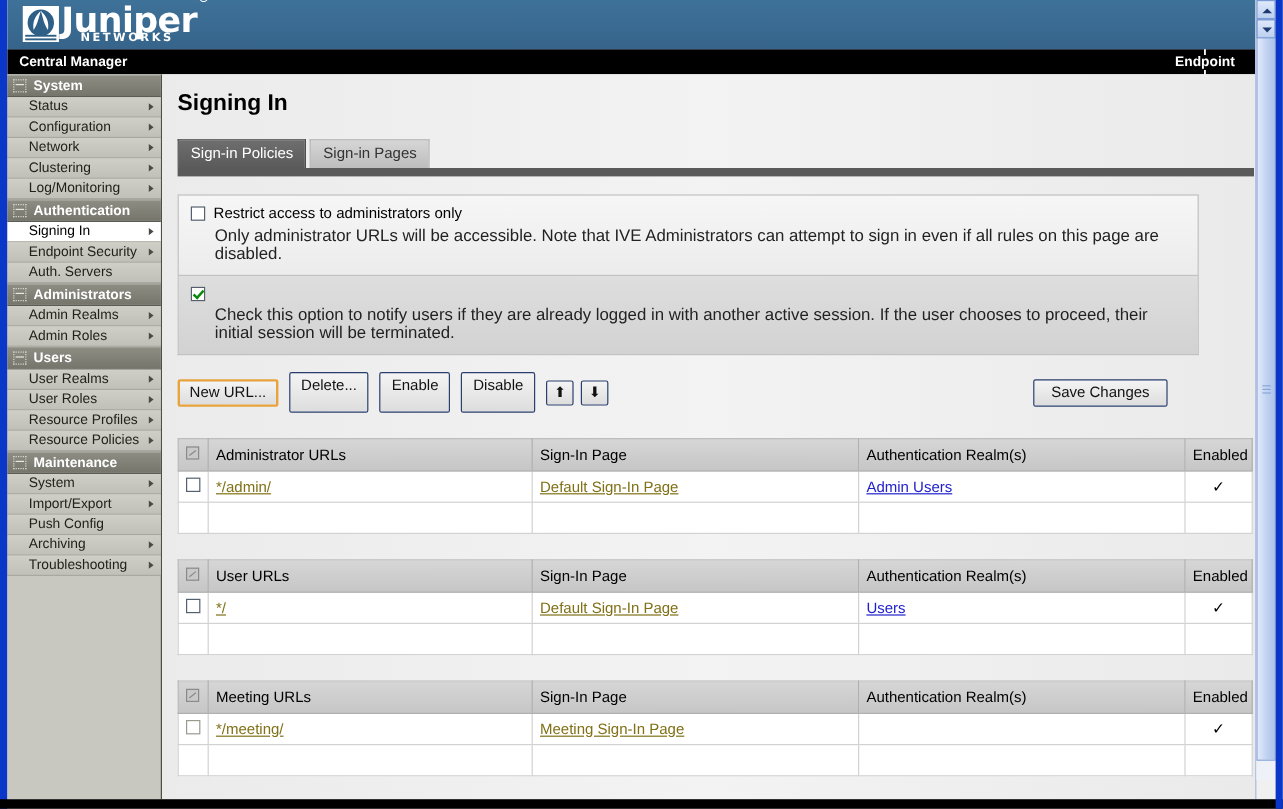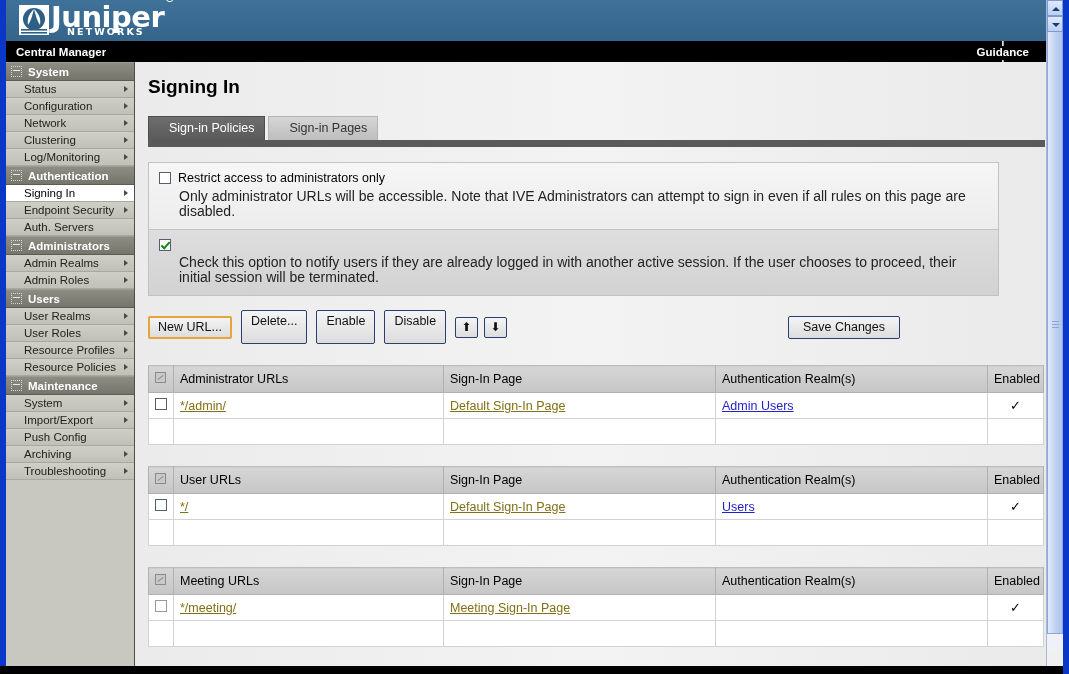--- a/index.html
+++ b/index.html
@@ -220,21 +220,21 @@
   }
 
   
   .tabs {
     display: flex;
     align-items: flex-end;
     margin-left: 2px;
   }
   .tab {
     font-size: 12.5px;
-    padding: 4px 10px 4px 20px;
+    padding: 4px 10px 4px 10px;
     margin-right: 3px;
     border: 1px solid #b4b4b4;
     border-bottom: none;
     background: #c3c3c3;
     background: linear-gradient(to bottom,#d6d6d6 0%, #bdbdbd 100%);
     color: #333;
     line-height: 15px;
   }
   .tab.active {
     background: #646464;
@@ -303,21 +303,21 @@
     margin: 4px 0 0 20px;
     line-height: 15px;
     max-width: 845px;
   }
 
   
   .toolbar {
     display: flex;
     align-items: center;
     margin: 14px 0 0 2px;
-    width: 752px;
+    width: 825px;
   }
   .btn {
     font-family: "Liberation Sans", sans-serif;
     font-size: 12.5px;
     color: #111;
     background: #e6e6e6;
     background: linear-gradient(to bottom,#f4f4f4 0%, #dddddd 100%);
     border: 1px solid #2a3f6e;
     border-radius: 2px;
     padding: 3px 9px 15px 9px;
@@ -515,21 +515,21 @@
           <div class="logo-sub">NETWORKS</div>
         </div>
       </div>
     </div>
 
     <div class="util-bar">
       <div>Central Manager</div>
       <div class="util-links">
         <a href="#">Help</a>
         <span class="util-sep">|</span>
-        <a href="#">Guidance</a>
+        <a href="#">Endpoint</a>
         <span class="util-sep">|</span>
         <a href="#">Sign Out</a>
       </div>
     </div>
 
     <div class="cols">
 
       <nav class="sidebar">
 
         <div class="nav-group">

